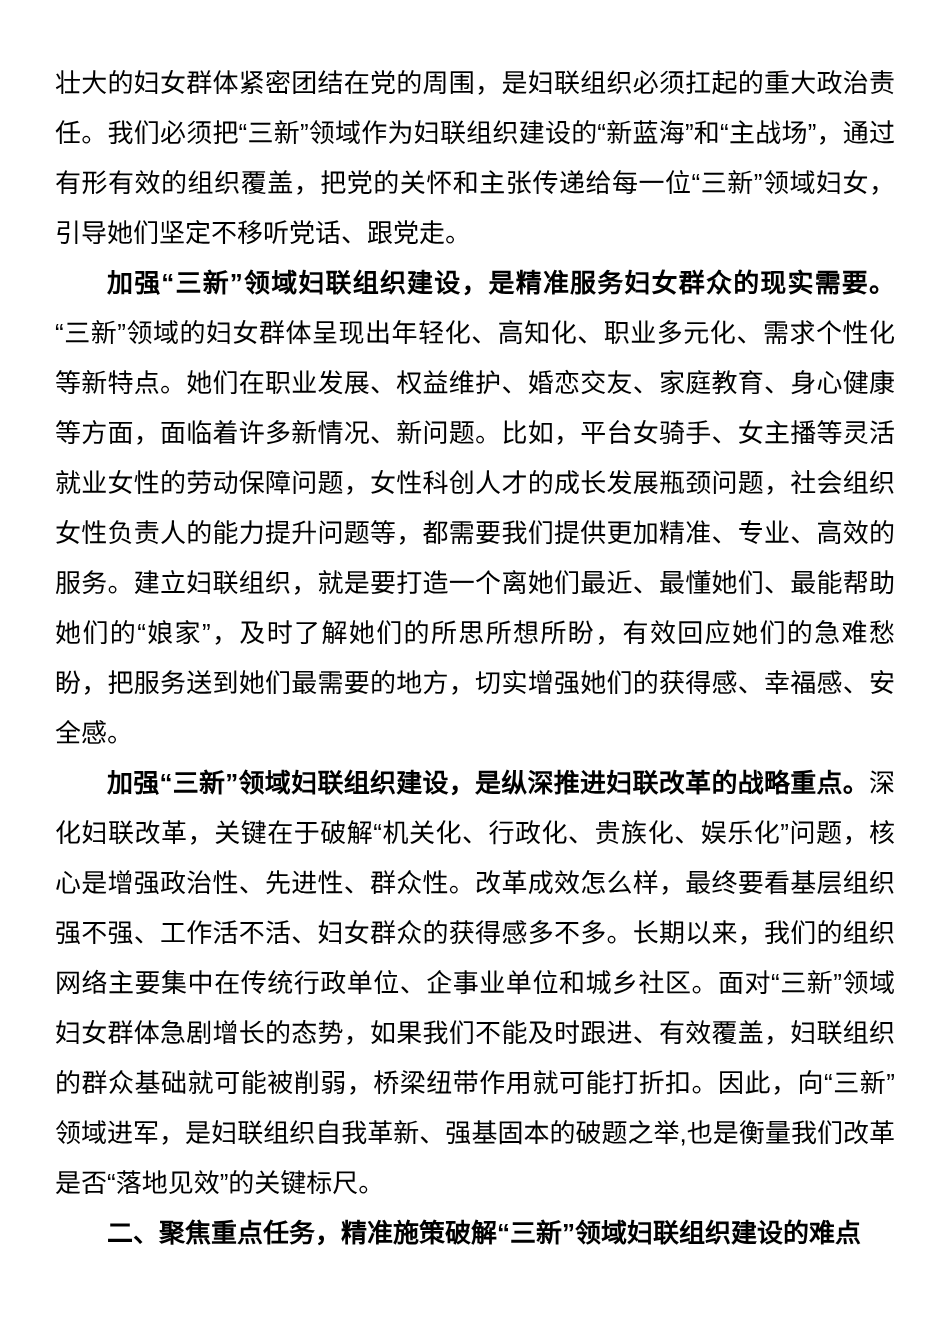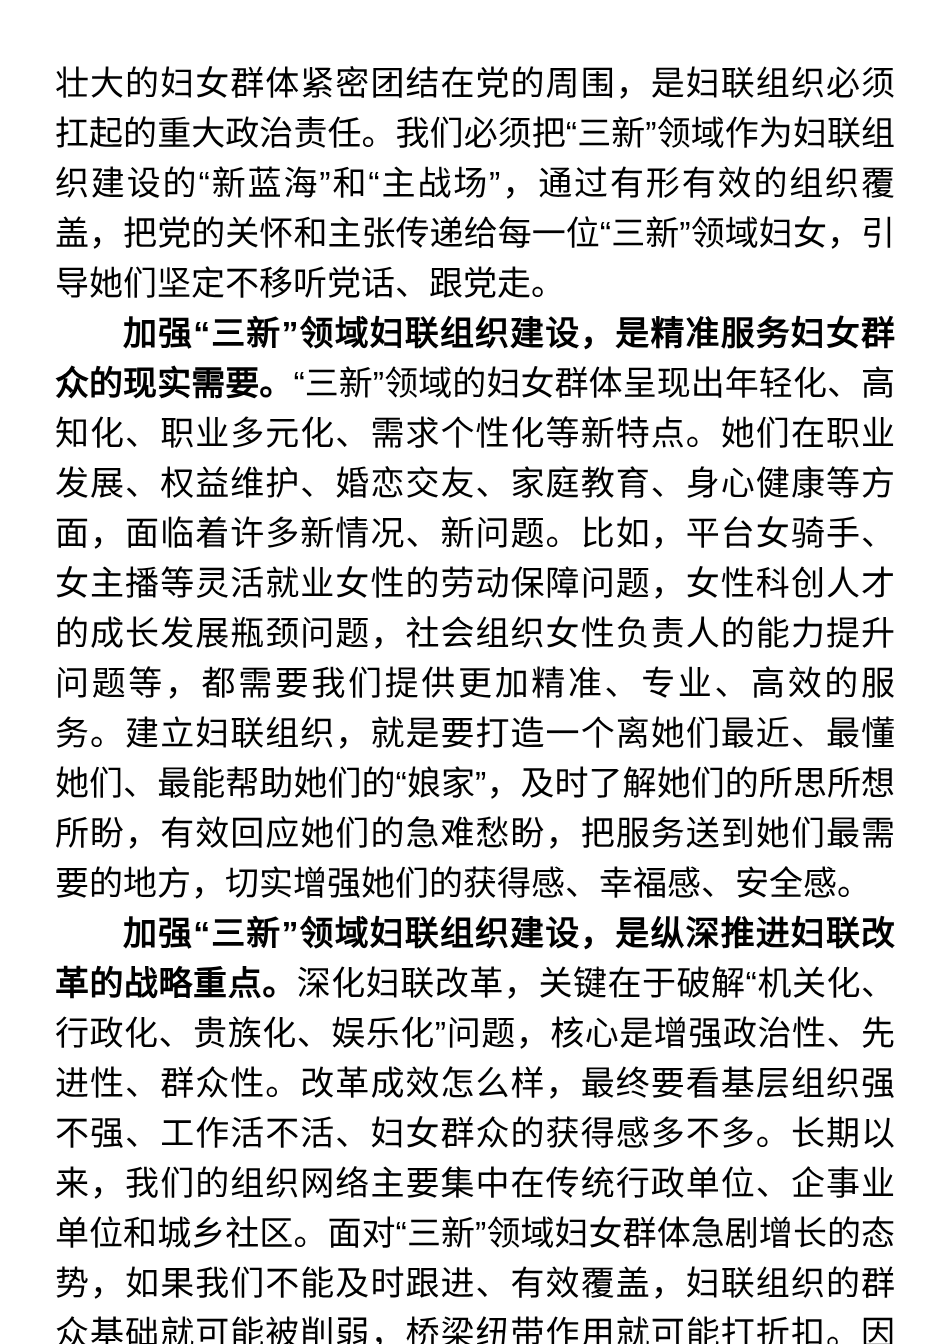--- a/index.html
+++ b/index.html
@@ -14,21 +14,21 @@
     margin: 0 auto;
     background: #ffffff;
     box-sizing: border-box;
     padding: 58px 55px 0 55px;
     overflow: hidden;
   }
   .par {
     margin: 0;
     padding: 0;
     font-family: "Liberation Sans", "DejaVu Sans", sans-serif;
-    font-size: 34px;
+    font-size: 26px;
     line-height: 50px;
     color: #000000;
     text-align: justify;
     text-justify: inter-ideograph;
     word-break: break-all;
     overflow-wrap: break-word;
   }
   .par.indent {
     text-indent: 2em;
   }
@@ -43,14 +43,15 @@
 <body>
 
 <div class="page">
 
   <p class="par"><span>壮大的妇女群体紧密团结在党的周围，是妇联组织必须扛起的重大政治责任。我们必须把“三新”领域作为妇联组织建设的“新蓝海”和“主战场”，通过有形有效的组织覆盖，把党的关怀和主张传递给每一位“三新”领域妇女，引导她们坚定不移听党话、跟党走。</span></p>
 
   <p class="par indent"><strong class="lead">加强“三新”领域妇联组织建设，是精准服务妇女群众的现实需要。</strong><span>“三新”领域的妇女群体呈现出年轻化、高知化、职业多元化、需求个性化等新特点。她们在职业发展、权益维护、婚恋交友、家庭教育、身心健康等方面，面临着许多新情况、新问题。比如，平台女骑手、女主播等灵活就业女性的劳动保障问题，女性科创人才的成长发展瓶颈问题，社会组织女性负责人的能力提升问题等，都需要我们提供更加精准、专业、高效的服务。建立妇联组织，就是要打造一个离她们最近、最懂她们、最能帮助她们的“娘家”，及时了解她们的所思所想所盼，有效回应她们的急难愁盼，把服务送到她们最需要的地方，切实增强她们的获得感、幸福感、安全感。</span></p>
 
   <p class="par indent"><strong class="lead">加强“三新”领域妇联组织建设，是纵深推进妇联改革的战略重点。</strong><span>深化妇联改革，关键在于破解“机关化、行政化、贵族化、娱乐化”问题，核心是增强政治性、先进性、群众性。改革成效怎么样，最终要看基层组织强不强、工作活不活、妇女群众的获得感多不多。长期以来，我们的组织网络主要集中在传统行政单位、企事业单位和城乡社区。面对“三新”领域妇女群体急剧增长的态势，如果我们不能及时跟进、有效覆盖，妇联组织的群众基础就可能被削弱，桥梁纽带作用就可能打折扣。因此，向“三新”领域进军，是妇联组织自我革新、强基固本的破题之举,也是衡量我们改革是否“落地见效”的关键标尺。</span></p>
 
+  <p class="par indent heading"><span>二、聚焦重点任务，精准施策破解“三新”领域妇联组织建设的难点</span></p>
 
 </div>
 
 </body></html>

